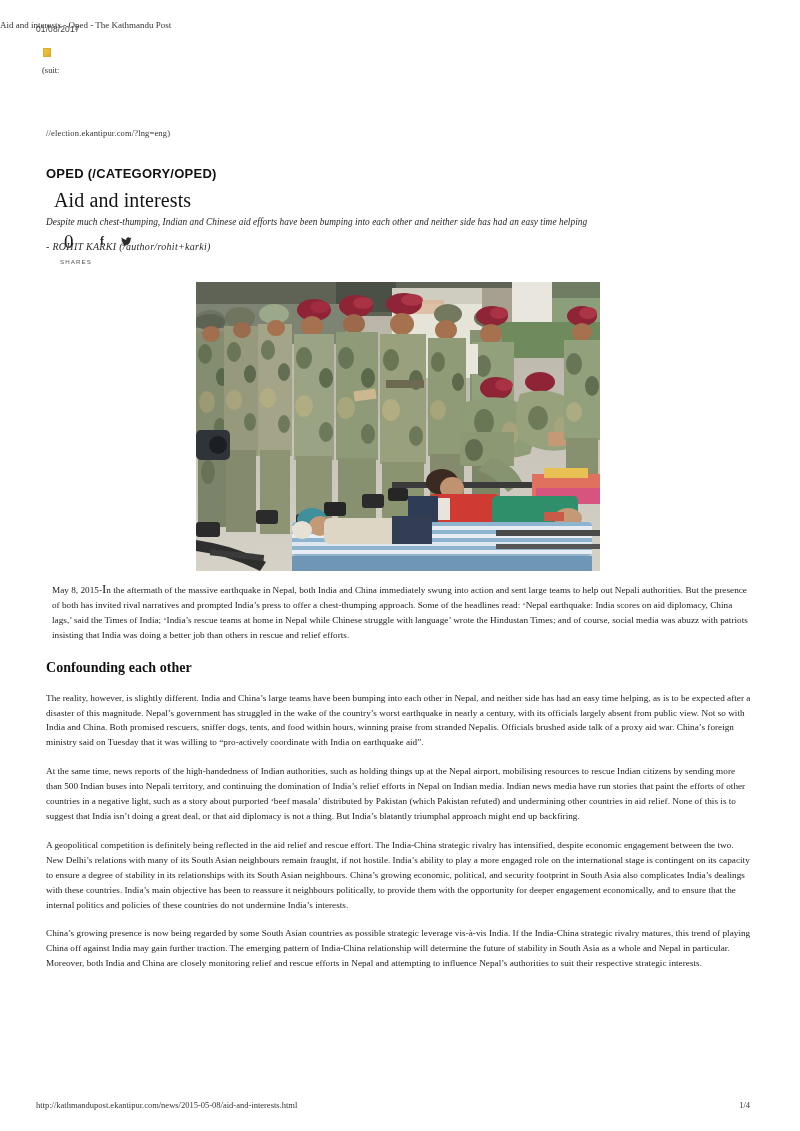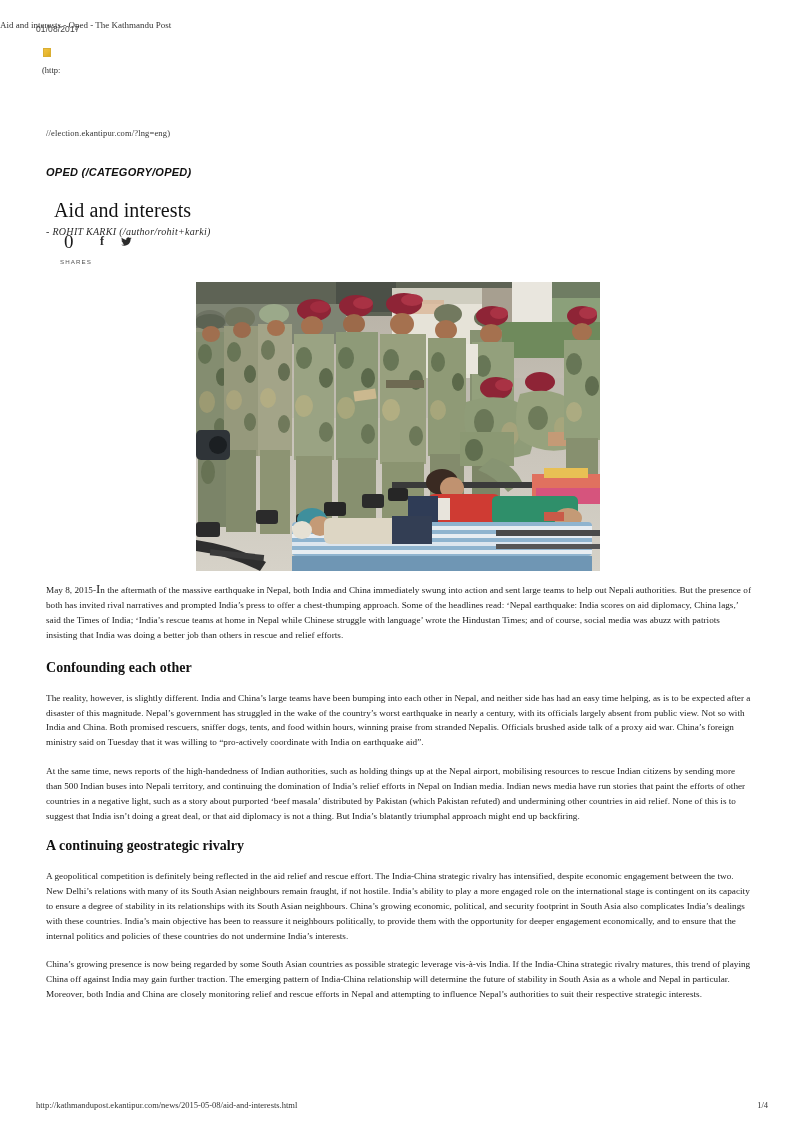--- a/index.html
+++ b/index.html
@@ -77,26 +77,25 @@
   }
   .head-link {
     font-family: "Liberation Serif", serif;
     font-size: 8.5px;
     color: #333;
     letter-spacing: 0.15px;
     margin-bottom: 28px;
   }
   .category-line {
     font-family: "Liberation Sans", sans-serif;
-    font-size: 11px;
+    font-size: 13px;
     font-weight: bold;
     letter-spacing: 0.25px;
     color: #111;
-    margin-bottom: 21px;
-    font-style: italic;
+    margin-bottom: 8px;
   }
   .article-title {
     font-family: "Liberation Serif", "DejaVu Serif", serif;
     font-size: 20px;
     font-weight: normal;
     color: #111;
     margin: 0 0 5px 8px;
     letter-spacing: 0.1px;
     line-height: 1.1;
   }
@@ -186,21 +185,21 @@
   }
   .article-body p {
     font-family: "Liberation Serif", "DejaVu Serif", serif;
     font-size: 9.2px;
     line-height: 1.62;
     color: #1b1b1b;
     margin: 0 0 14px 0;
     text-align: left;
     letter-spacing: 0.02px;
   }
-  .article-body p.lede { margin-bottom: 17px; }
+  .article-body p.lede { margin-bottom: 17px; margin-left: 6px; }
   .dateline {
     font-size: 9.2px;
   }
   .dropcap {
     font-size: 13px;
     line-height: 0.8;
   }
   .subhead {
     font-family: "Liberation Serif", "DejaVu Serif", serif;
     font-size: 14px;
@@ -222,41 +221,42 @@
     font-size: 8.5px;
     color: #333;
   }
   .print-footer .pf-url {
     position: absolute;
     left: 36px;
     top: 0;
   }
   .print-footer .pf-page {
     position: absolute;
-    right: 32px;
+    right: 50px;
     top: 0;
   }
 </style>
 </head>
 <body>
 
 <div class="print-header">
   <span class="ph-date">01/08/2017</span>
   <span class="ph-title">Aid and interests - Oped - The Kathmandu Post</span>
 </div>
 
 <div class="broken-img-block">
   <span class="broken-img-icon"></span>
-  <div class="stray-url">(http:</div>
+  <div class="stray-url">(suit:</div>
 </div>
 
 <div class="article-head">
   <div class="head-link">//election.ekantipur.com/?lng=eng)</div>
   <div class="category-line">OPED (/CATEGORY/OPED)</div>
   <h1 class="article-title">Aid and interests</h1>
+  <div class="article-standfirst">Despite much chest-thumping, Indian and Chinese aid efforts have been bumping into each other and neither side has had an easy time helping</div>
   <div class="byline">- ROHIT KARKI (/author/rohit+karki)</div>
 </div>
 
 <div class="share-widget">
   <div class="share-count">0</div>
   <div class="share-label">SHARES</div>
   <div class="share-icons">
     <span class="fb-icon">f</span>
     <span>
       <svg class="tw-icon" viewBox="0 0 24 24" aria-hidden="true">
@@ -494,21 +494,20 @@
 
 <div class="article-body">
   <p class="lede"><span class="dateline">May 8, 2015-</span><span class="dropcap">I</span><span>n the aftermath of the massive earthquake in Nepal, both India and China immediately swung into action and sent large teams to help out Nepali authorities. But the presence of both has invited rival narratives and prompted India’s press to offer a chest-thumping approach. Some of the headlines read: ‘Nepal earthquake: India scores on aid diplomacy, China lags,’ said the Times of India; ‘India’s rescue teams at home in Nepal while Chinese struggle with language’ wrote the Hindustan Times; and of course, social media was abuzz with patriots insisting that India was doing a better job than others in rescue and relief efforts.</span></p>
 
   <div class="subhead">Confounding each other</div>
 
   <p>The reality, however, is slightly different. India and China’s large teams have been bumping into each other in Nepal, and neither side has had an easy time helping, as is to be expected after a disaster of this magnitude. Nepal’s government has struggled in the wake of the country’s worst earthquake in nearly a century, with its officials largely absent from public view. Not so with India and China. Both promised rescuers, sniffer dogs, tents, and food within hours, winning praise from stranded Nepalis. Officials brushed aside talk of a proxy aid war. China’s foreign ministry said on Tuesday that it was willing to “pro-actively coordinate with India on earthquake aid”.</p>
 
   <p>At the same time, news reports of the high-handedness of Indian authorities, such as holding things up at the Nepal airport, mobilising resources to rescue Indian citizens by sending more than 500 Indian buses into Nepali territory, and continuing the domination of India’s relief efforts in Nepal on Indian media. Indian news media have run stories that paint the efforts of other countries in a negative light, such as a story about purported ‘beef masala’ distributed by Pakistan (which Pakistan refuted) and undermining other countries in aid relief. None of this is to suggest that India isn’t doing a great deal, or that aid diplomacy is not a thing. But India’s blatantly triumphal approach might end up backfiring.</p>
 
-  <div class="subhead second">A continuing geostrategic rivalry</div>
 
   <p>A geopolitical competition is definitely being reflected in the aid relief and rescue effort. The India-China strategic rivalry has intensified, despite economic engagement between the two. New Delhi’s relations with many of its South Asian neighbours remain fraught, if not hostile. India’s ability to play a more engaged role on the international  stage is contingent on its capacity to ensure a degree of stability in its relationships with its South Asian neighbours. China’s growing economic, political, and security footprint in South Asia also complicates India’s dealings with these countries. India’s main objective has been to reassure it neighbours politically, to provide them with the opportunity for deeper engagement economically, and to ensure that the internal politics and policies of these countries do not undermine India’s interests.</p>
 
   <p>China’s growing presence is now being regarded by some South Asian countries as possible strategic leverage vis-à-vis India. If the India-China strategic rivalry matures, this trend of playing China off against India may gain further traction. The emerging pattern of India-China relationship will determine the future of stability in South Asia as a whole and Nepal in particular. Moreover, both India and China are closely monitoring relief and rescue efforts in Nepal and attempting to influence Nepal’s authorities to suit their respective strategic interests.</p>
 </div>
 
 <div class="print-footer">
   <span class="pf-url">http://kathmandupost.ekantipur.com/news/2015-05-08/aid-and-interests.html</span>
   <span class="pf-page">1/4</span>
 </div>

